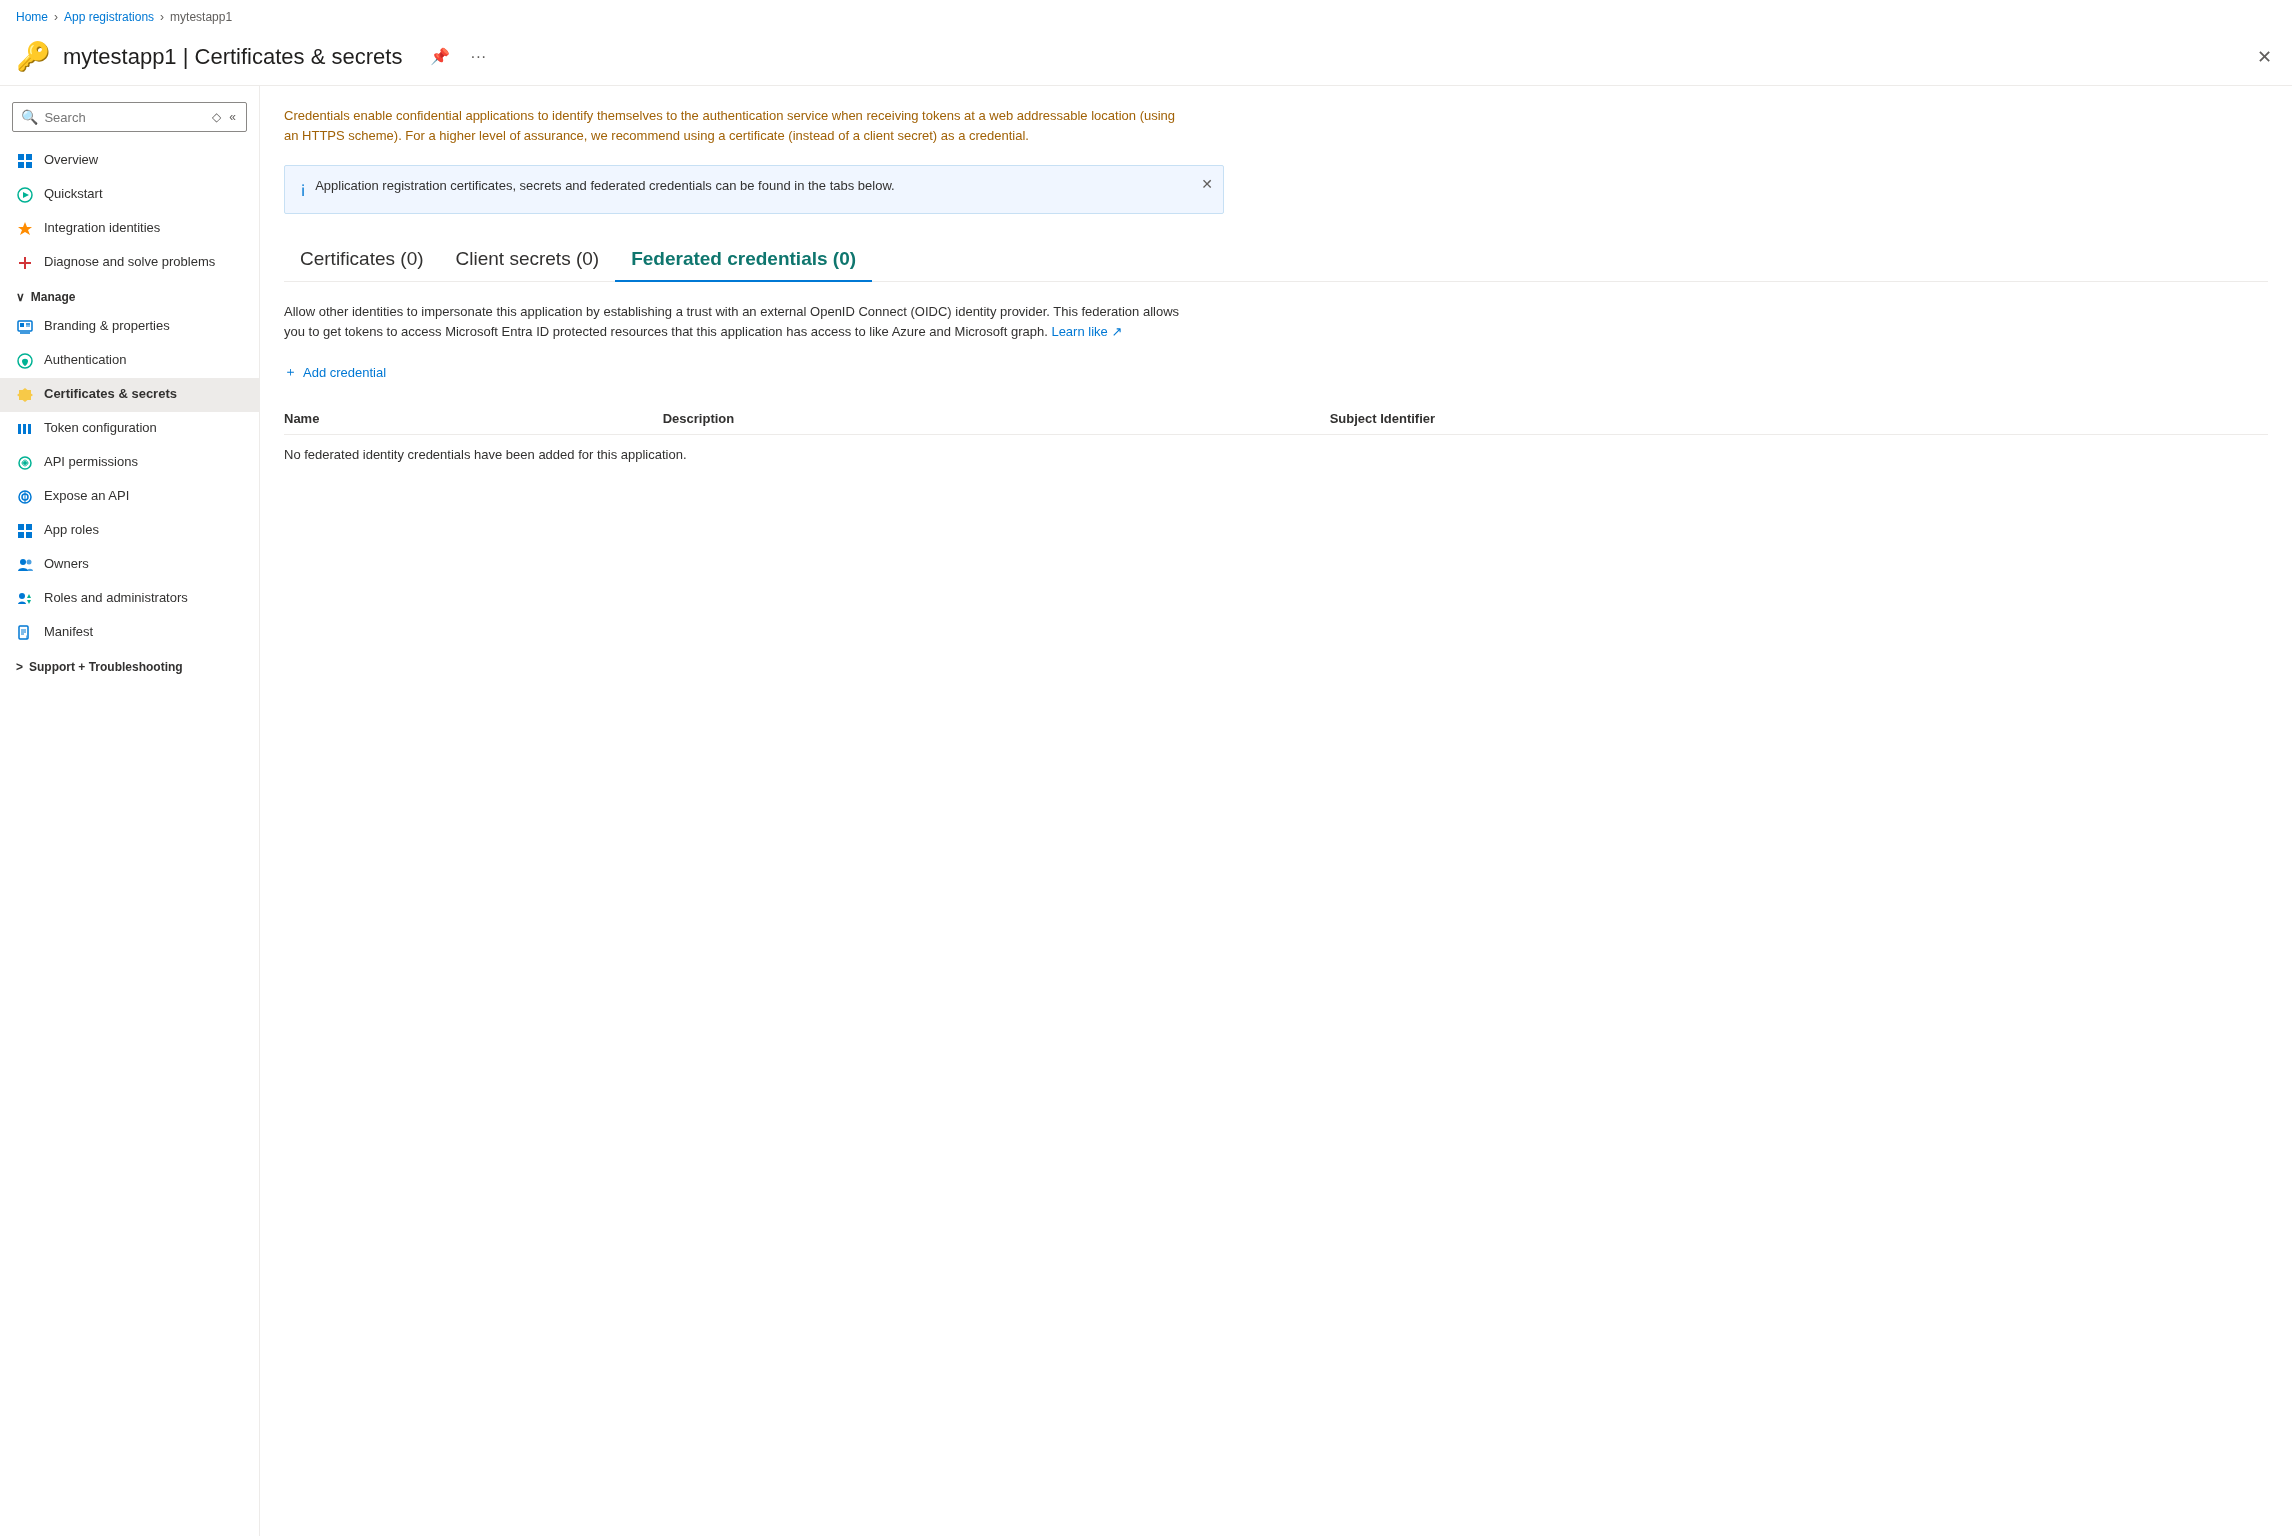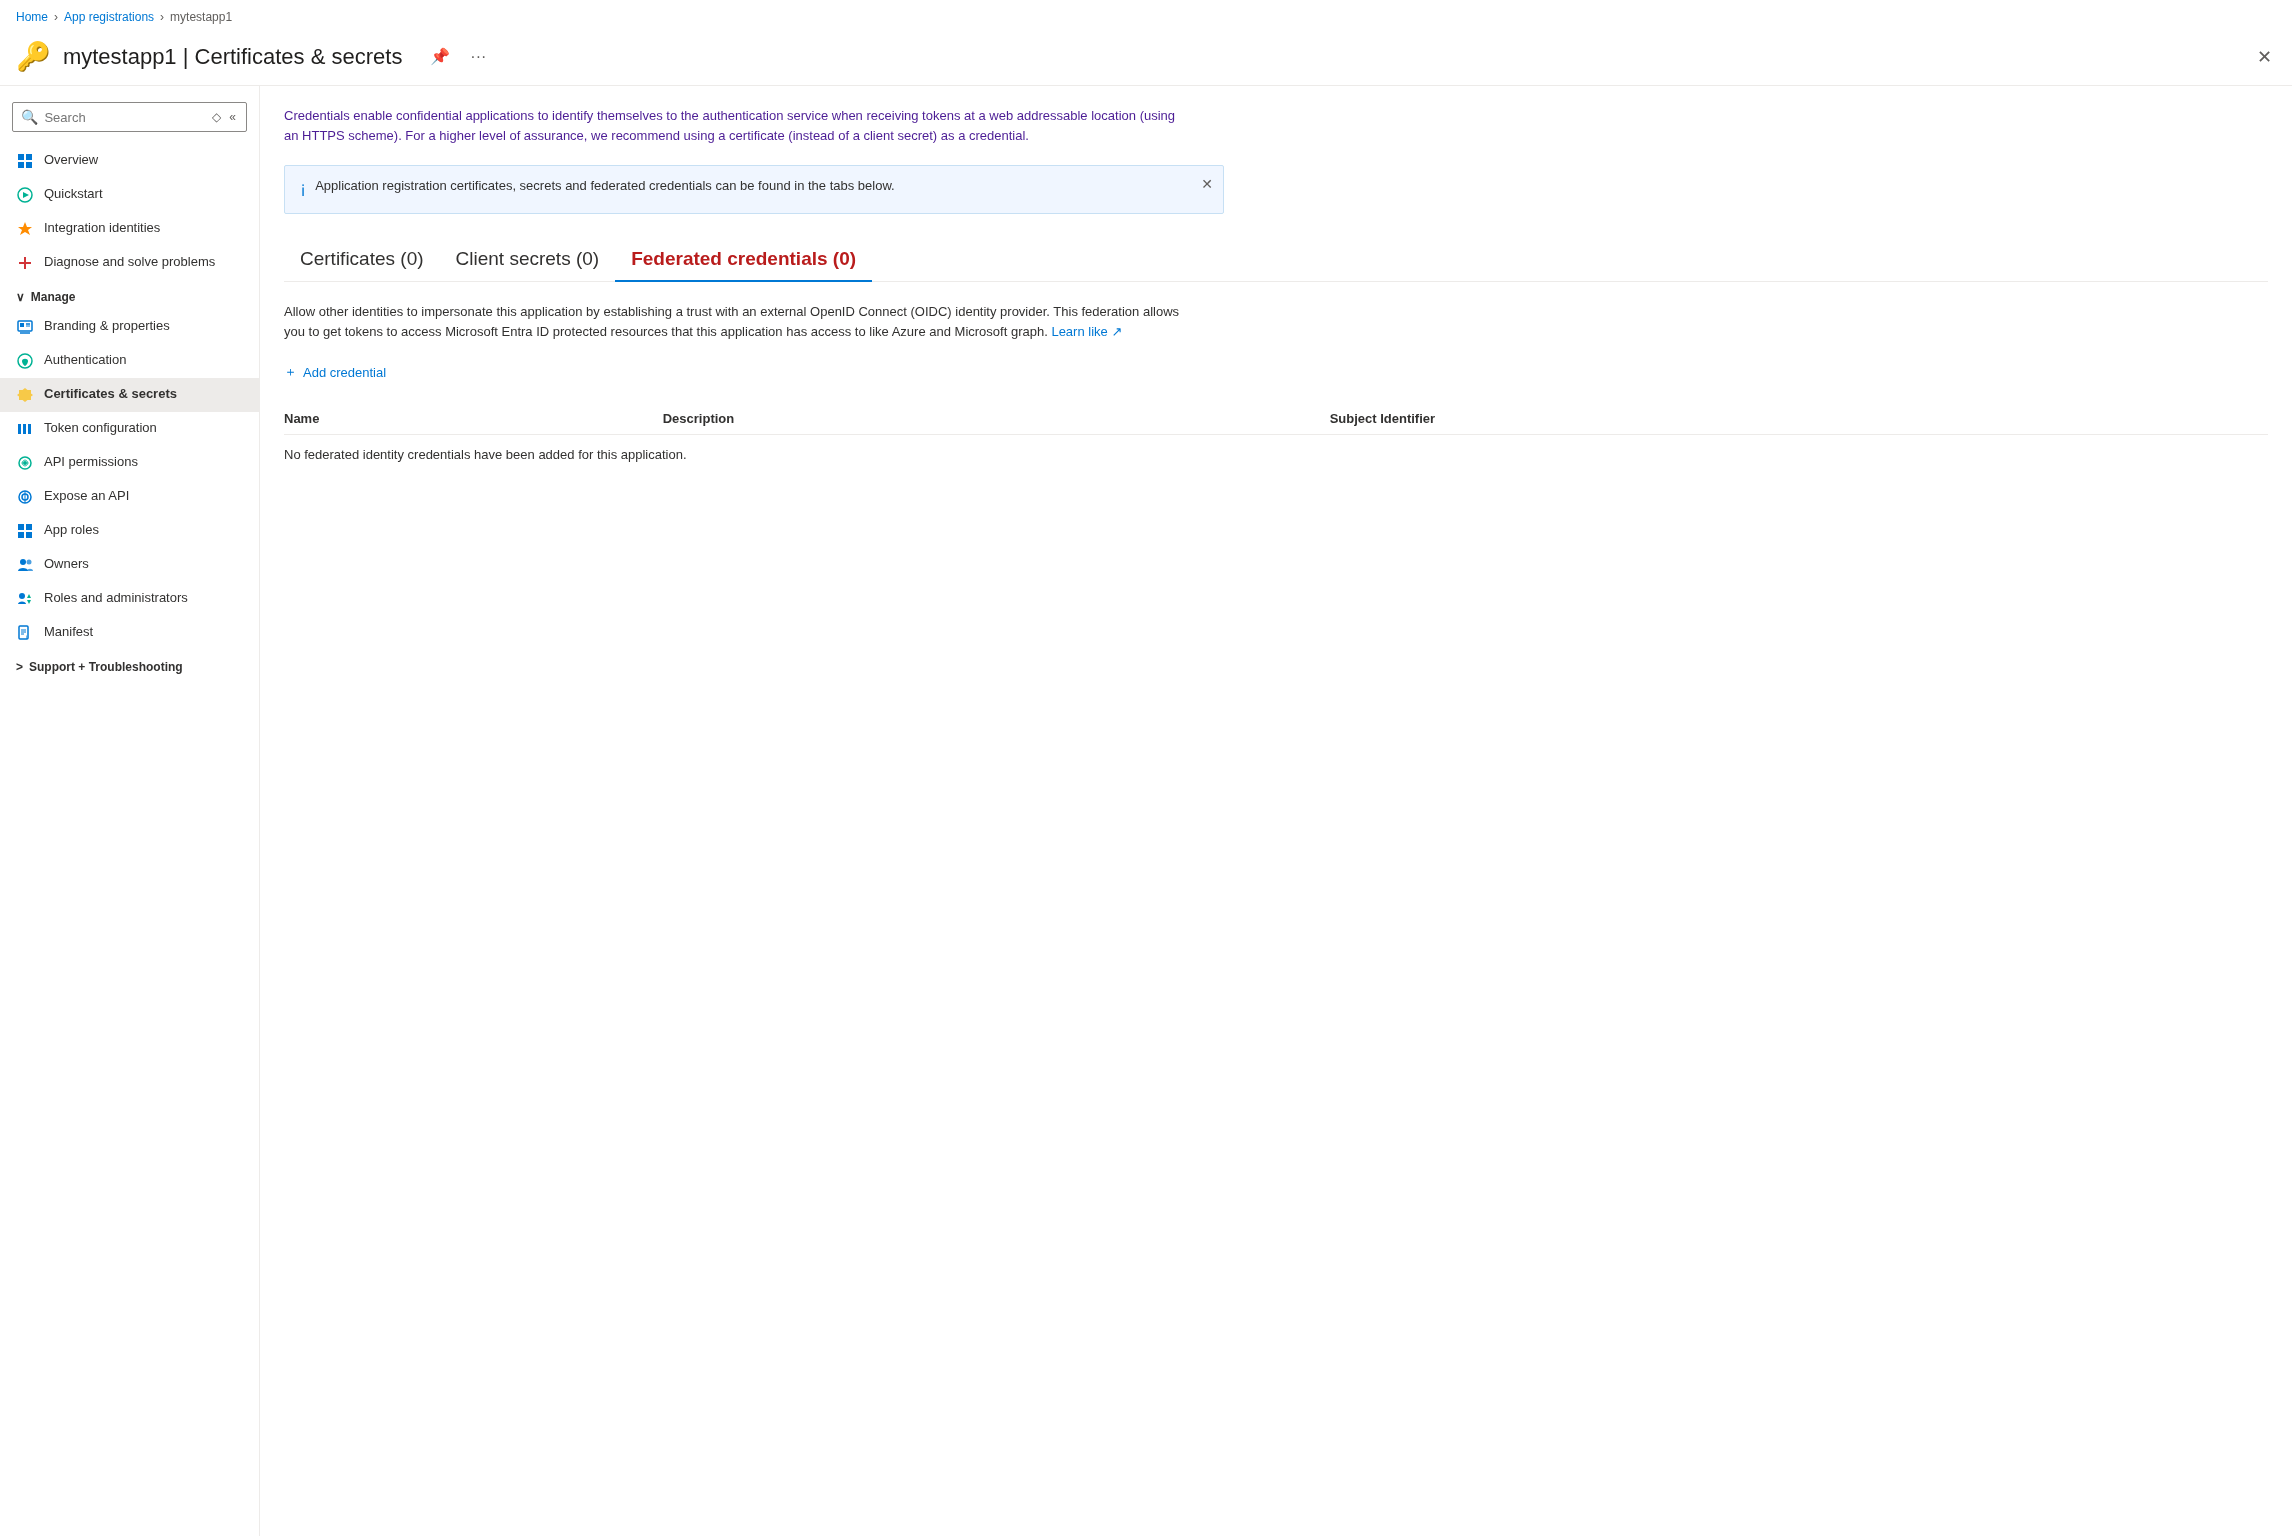--- a/index.html
+++ b/index.html
@@ -36,31 +36,31 @@
     
     .section-header { display: flex; align-items: center; gap: 6px; padding: 10px 16px 6px 16px; font-size: 12px; font-weight: 600; color: #323130; cursor: pointer; }
     
     
     .content { flex: 1; overflow-y: auto; padding: 0; }
     
     .feedback-bar { display: flex; align-items: center; gap: 8px; padding: 10px 24px; border-bottom: 1px solid #edebe9; color: #0078d4; font-size: 13px; cursor: pointer; }
     
     .content-body { padding: 20px 24px; }
     
-    .description-text { font-size: 13px; color: #4c1d95; line-height: 1.5; margin-bottom: 20px; max-width: 900px; }
+    .description-text { font-size: 13px; color: #a16207; line-height: 1.5; margin-bottom: 20px; max-width: 900px; }
     
     .info-banner { background: #f0f6ff; border: 1px solid #c7e0f4; border-radius: 2px; padding: 12px 16px; display: flex; align-items: flex-start; gap: 10px; margin-bottom: 24px; max-width: 940px; position: relative; }
     .info-icon { color: #0078d4; font-size: 16px; flex-shrink: 0; margin-top: 1px; }
     .info-text { font-size: 13px; color: #323130; flex: 1; }
     .info-close { position: absolute; right: 10px; top: 10px; background: none; border: none; cursor: pointer; color: #605e5c; font-size: 14px; }
     
     
     .tabs { display: flex; border-bottom: 1px solid #edebe9; margin-bottom: 20px; }
     .tab { padding: 10px 16px; font-size: 19px; cursor: pointer; color: #323130; border-bottom: 2px solid transparent; margin-bottom: -1px; }
-    .tab.active { color: #b91c1c; border-bottom: 2px solid #0078d4; font-weight: 600; }
+    .tab.active { color: #0f766e; border-bottom: 2px solid #0078d4; font-weight: 600; }
     
     .federated-desc { font-size: 13px; color: #323130; line-height: 1.5; margin-bottom: 16px; max-width: 900px; }
     .federated-desc a { color: #0078d4; text-decoration: none; }
     
     .add-credential-btn { display: flex; align-items: center; gap: 6px; background: none; border: none; color: #0078d4; cursor: pointer; font-size: 13px; padding: 6px 0; margin-bottom: 16px; }
     
     
     .creds-table { width: 100%; border-collapse: collapse; }
     .creds-table th { text-align: left; font-weight: 600; font-size: 13px; padding: 8px 12px 8px 0; border-bottom: 1px solid #edebe9; color: #323130; }
     .creds-table td { padding: 12px 12px 12px 0; font-size: 13px; color: #323130; }

